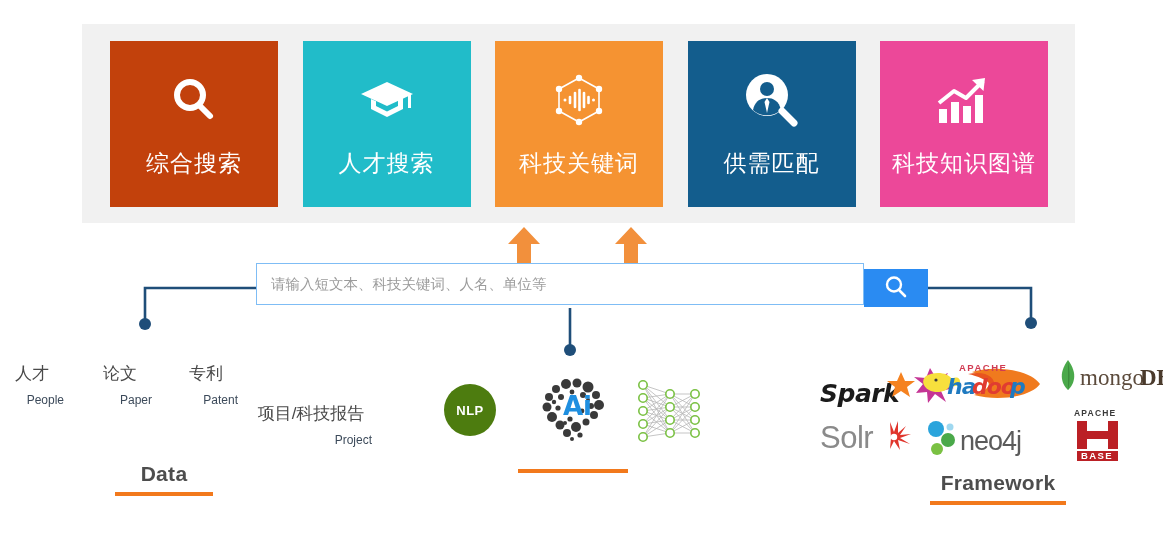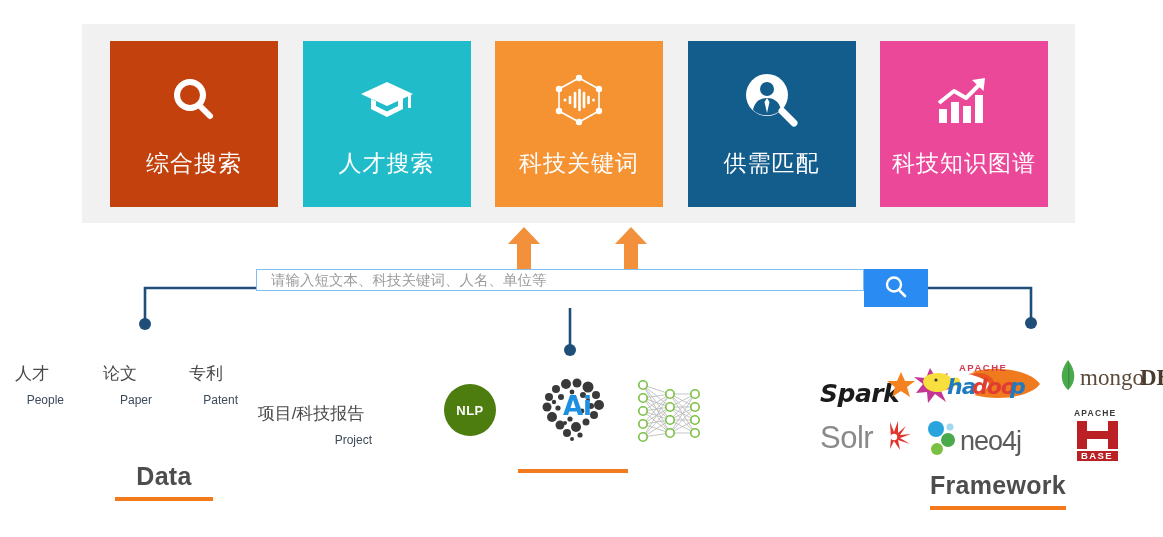--- a/index.html
+++ b/index.html
@@ -37,22 +37,22 @@
     color: #ffffff;
     white-space: nowrap;
   }
 
   
   .arrow { position: absolute; width: 34px; height: 42px; }
   .arrow svg { display: block; }
 
   
   .searchbox {
-    position: absolute; left: 256px; top: 269px;
-    width: 608px; height: 22px;
+    position: absolute; left: 256px; top: 263px;
+    width: 608px; height: 42px;
     background: #ffffff;
     border: 1px solid #7fbdf5;
     display: flex; align-items: center;
   }
   .search-input {
     border: 0; outline: none; background: transparent;
     width: 100%; height: 100%;
     padding: 0 14px;
     font-size: 14.5px;
     color: #333;
@@ -66,21 +66,21 @@
     border: 0; cursor: pointer;
     display: flex; align-items: center; justify-content: center;
   }
 
   
   .connectors { position: absolute; left: 0; top: 0; width: 1163px; height: 537px; pointer-events: none; }
 
   
   .sec-title-wrap { position: absolute; text-align: center; }
   .sec-title {
-    font-size: 25px; font-weight: bold; color: #4d4d4d;
+    font-size: 21px; font-weight: bold; color: #4d4d4d;
     letter-spacing: 0.3px;
   }
   .sec-underline {
     margin: 6px auto 0; height: 4px; background: #f2791c;
   }
 
   
   .data-items { position: absolute; left: 0px; top: 362px; width: 400px; height: 70px; }
   .data-item { position: absolute; text-align: center; }
   .data-cn { font-size: 17px; color: #4a4a4a; white-space: nowrap; }

